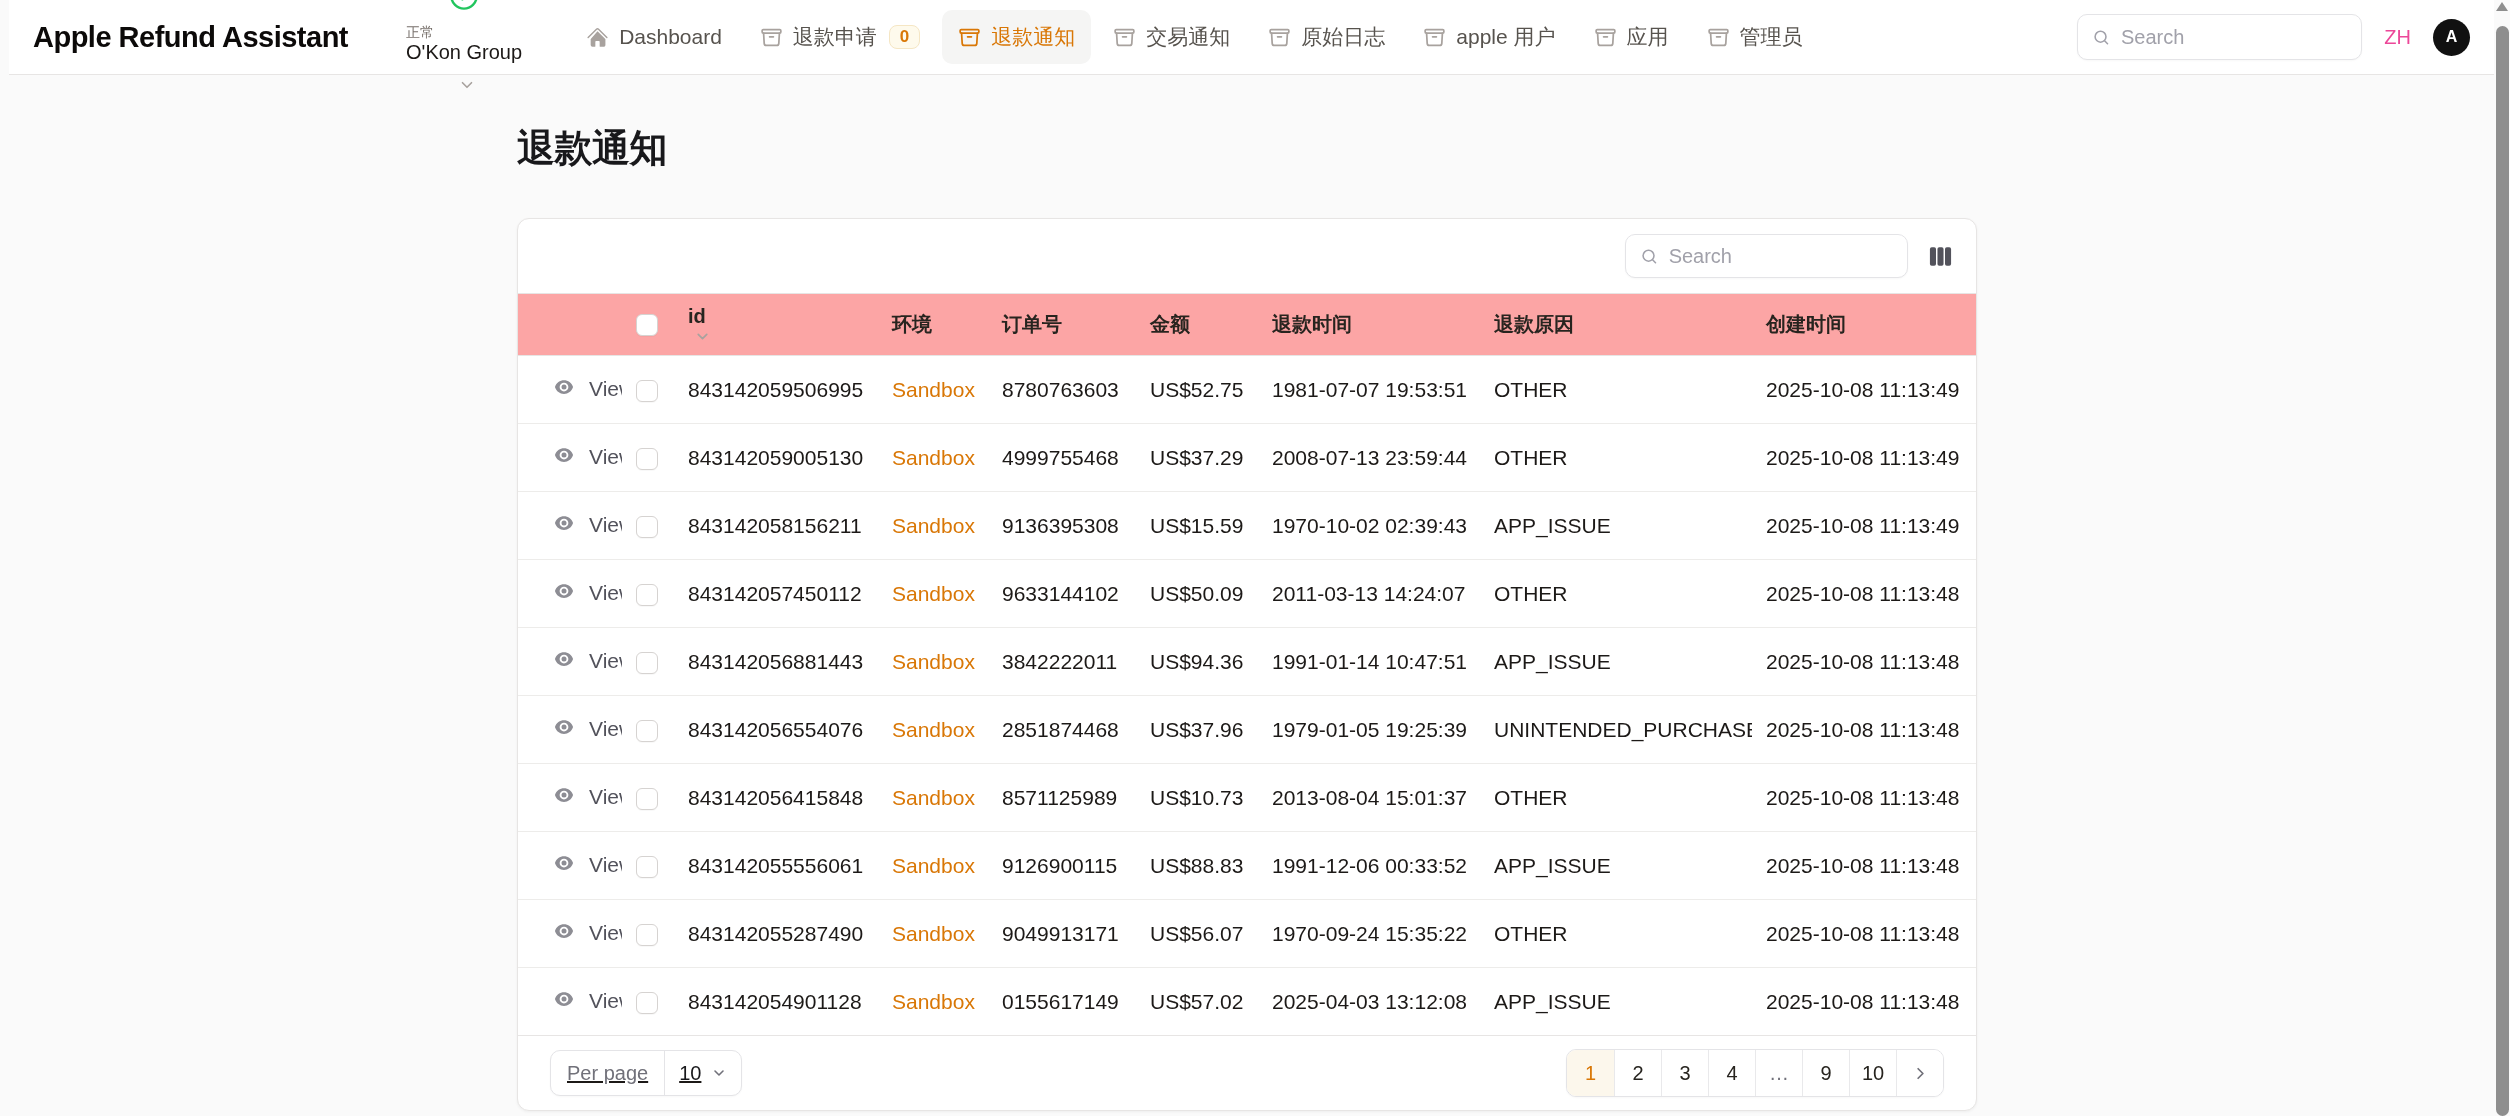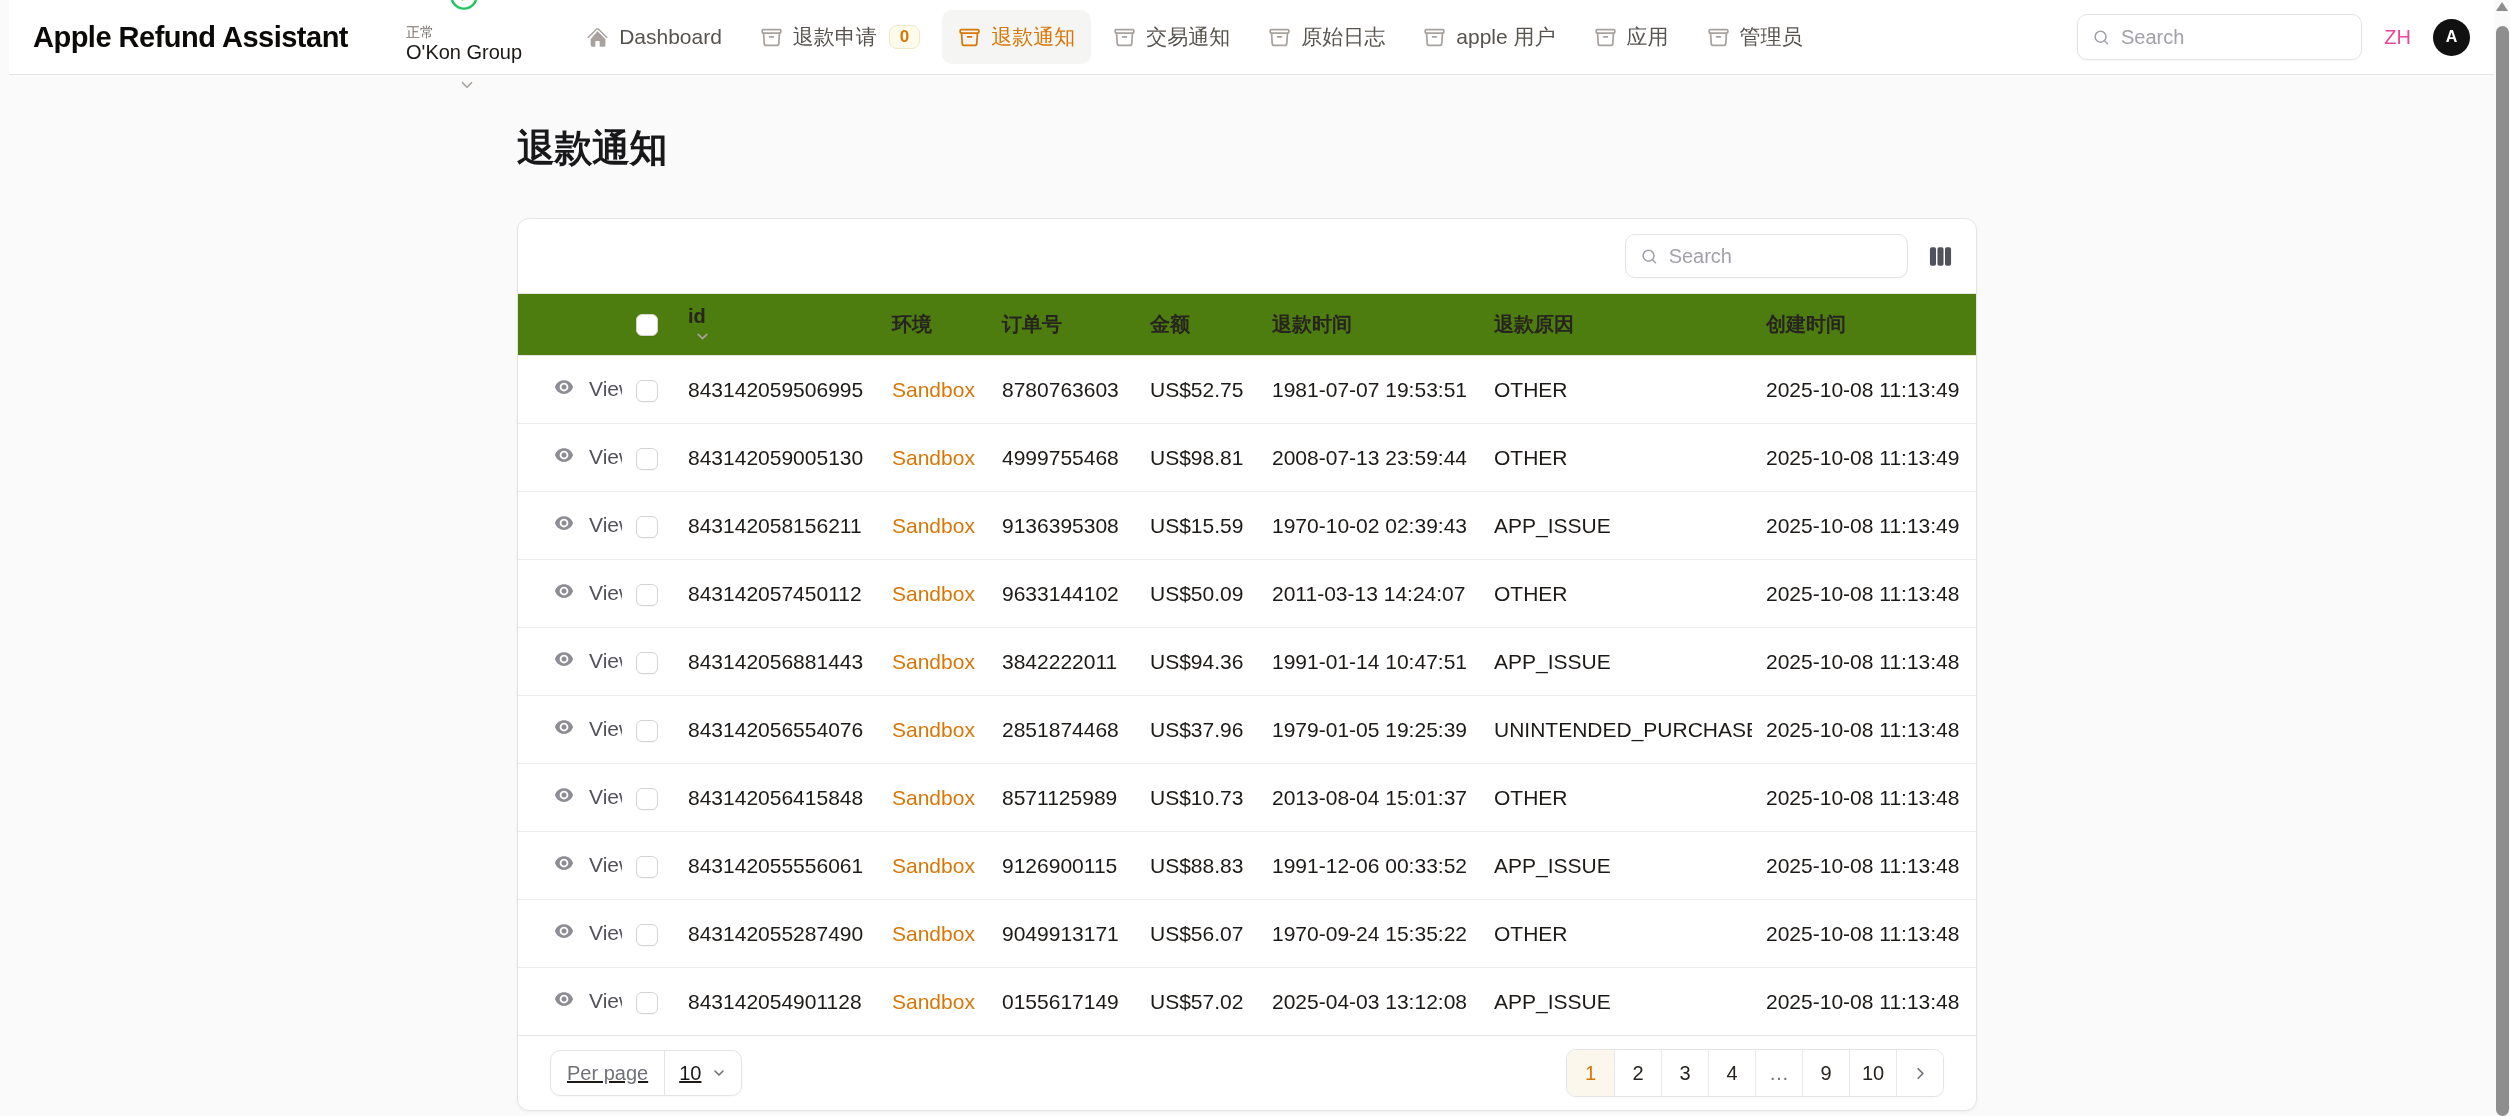--- a/index.html
+++ b/index.html
@@ -63,21 +63,21 @@
   }
   .toolbar { display:flex; justify-content:flex-end; align-items:center; padding:15px 16px; gap:12px; }
   .table-search { height:44px; width:283px; }
   .cols-btn {
     width:40px; height:40px; border:none; background:transparent; display:flex;
     align-items:center; justify-content:center; cursor:pointer; border-radius:8px;
   }
 
   table { width:100%; border-collapse:collapse; table-layout:fixed; }
   thead th {
-    background:#4d7c0f; border-top:1px solid #e7e5e4; border-bottom:1px solid #e7e5e4;
+    background:#fca5a5; border-top:1px solid #e7e5e4; border-bottom:1px solid #e7e5e4;
     height:62px; text-align:left; font-size:20px; font-weight:600; color:#27241f;
     padding:0 14px; white-space:nowrap;
   }
   thead th.th-action { padding-left:36px; }
   thead th.th-id span.lbl { vertical-align:middle; }
   .sort-icon { vertical-align:middle; margin-left:6px; }
   tbody td {
     height:68px; border-bottom:1px solid #edecea; font-size:21px; color:#1c1917;
     padding:0 14px; white-space:nowrap; overflow:hidden;
   }
@@ -321,21 +321,21 @@
           <path d="M12 15a3 3 0 100-6 3 3 0 000 6z"></path>
           <path fill-rule="evenodd" d="M1.323 11.447C2.811 6.976 7.028 3.75 12.001 3.75c4.97 0 9.185 3.223 10.675 7.69.12.362.12.752 0 1.113-1.487 4.471-5.705 7.697-10.677 7.697-4.97 0-9.186-3.223-10.675-7.69a1.762 1.762 0 010-1.113zM17.25 12a5.25 5.25 0 11-10.5 0 5.25 5.25 0 0110.5 0z" clip-rule="evenodd"></path>
         </svg>
         <span class="view-label">View</span>
       </span>
     </td>
     <td><span class="checkbox"></span></td>
     <td class="td-id">843142059005130</td>
     <td><span class="env-text">Sandbox</span></td>
     <td class="td-order">4999755468</td>
-    <td class="td-amount">US$98.81</td>
+    <td class="td-amount">US$37.29</td>
     <td class="td-time">2008-07-13 23:59:44</td>
     <td class="td-reason">OTHER</td>
     <td class="td-created">2025-10-08 11:13:49</td>
   </tr>
               <tr>
     <td class="td-action">
       <span class="view-link">
         <svg width="20" height="20" viewBox="0 0 24 24" fill="#8d8d94">
           <path d="M12 15a3 3 0 100-6 3 3 0 000 6z"></path>
           <path fill-rule="evenodd" d="M1.323 11.447C2.811 6.976 7.028 3.75 12.001 3.75c4.97 0 9.185 3.223 10.675 7.69.12.362.12.752 0 1.113-1.487 4.471-5.705 7.697-10.677 7.697-4.97 0-9.186-3.223-10.675-7.69a1.762 1.762 0 010-1.113zM17.25 12a5.25 5.25 0 11-10.5 0 5.25 5.25 0 0110.5 0z" clip-rule="evenodd"></path>

